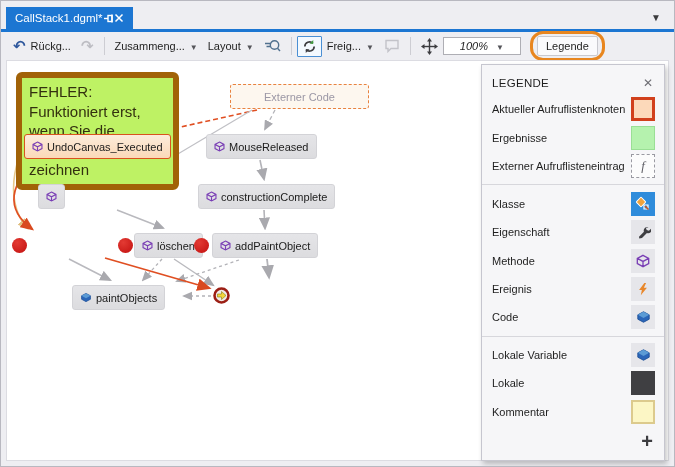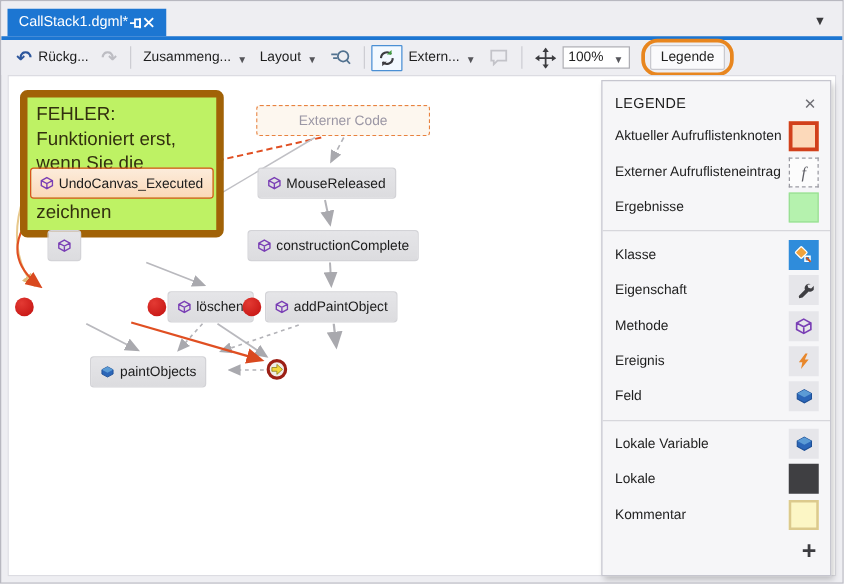--- a/index.html
+++ b/index.html
@@ -19,21 +19,21 @@
 
   
   .toolbar{ position:absolute; top:31px; left:0; right:0; height:28px; background:#eeeef2;
             display:flex; align-items:center; padding:0 7px; }
   .tbtn{ display:flex; align-items:center; gap:5px; padding:3px 5px; border-radius:2px; cursor:default;}
   .tsep{ width:1px; height:18px; background:#cdcdd3; margin:0 5px;}
   .caret{ font-size:8px; color:#55555a; transform:translateY(1px);}
   .undo-glyph{ font-family:"DejaVu Sans", sans-serif; font-size:15px; font-weight:bold; color:#2d569c; line-height:1;}
   .redo-glyph{ font-family:"DejaVu Sans", sans-serif; font-size:15px; font-weight:bold; color:#bdbdc3; line-height:1;}
   .tog{ border:1px solid #4a8fd4; background:#f3f9ff; padding:2px 4px; border-radius:1px;}
-  .zoombox{ border:1px solid #aeaeb4; background:#fff; padding:2px 4px; display:flex; gap:8px; align-items:center;}
+  .zoombox{ border:1px solid #aeaeb4; background:#fff; padding:2px 16px; display:flex; gap:8px; align-items:center;font-style:italic;}
   .legend-btn{ position:relative; padding:3px 8px; background:#fafafc; border:1px solid #c9c9cf; border-radius:2px;}
   .legend-highlight{ position:absolute; left:-8px; top:-6px; right:-8px; bottom:-6px;
                      border:3.5px solid #e8861f; border-radius:13px; pointer-events:none;}
 
   
   .canvas{ position:absolute; left:5px; top:59px; width:663px; height:401px; background:#fff;
            border:1px solid #dcdce2;}
   .edges{ position:absolute; left:0; top:0; pointer-events:none;}
   .node{ position:absolute; display:flex; align-items:center; justify-content:center; gap:4px;
          height:25px; padding:0 7px; border-radius:3px; font-size:11px; white-space:nowrap;
@@ -123,21 +123,21 @@
     <div class="tsep"></div>
     <div class="tbtn tog">
       <svg width="15" height="15" viewBox="0 0 16 16">
         <path d="M3 8 a5 5 0 0 1 8.6-3.4" stroke="#3c3c40" stroke-width="1.8" fill="none"></path>
         <path d="M12 1 v4 h-4 z" fill="#3f9e3f"></path>
         <path d="M13 8 a5 5 0 0 1 -8.6 3.4" stroke="#3c3c40" stroke-width="1.8" fill="none"></path>
         <path d="M4 15 v-4 h4 z" fill="#3c3c40"></path>
       </svg>
     </div>
     <div class="tbtn">
-      <span>Extern...</span>
+      <span>Freig...</span>
       <span class="caret">▼</span>
     </div>
     <div class="tbtn">
       <svg width="16" height="14" viewBox="0 0 16 14">
         <path d="M2 1.5 h12 v8 h-7 l-3 3 v-3 h-2 z" stroke="#c3c3c9" stroke-width="1.4" fill="none"></path>
       </svg>
     </div>
     <div class="tsep"></div>
     <div class="tbtn">
       <svg width="17" height="17" viewBox="0 0 17 17">
@@ -188,21 +188,21 @@
       <path d="M155 198 L136 219" stroke="#b3b3b8" stroke-width="1.3" stroke-dasharray="3 3" fill="none" marker-end="url(#ag)"></path>
       <path d="M167 198 L206 224" stroke="#b9b9be" stroke-width="1.4" fill="none" marker-end="url(#ag)"></path>
       <path d="M260 198 L262 216" stroke="#b3b3b8" stroke-width="1.8" fill="none" marker-end="url(#ag)"></path>
       <path d="M232 199 L170 220" stroke="#b3b3b8" stroke-width="1.3" stroke-dasharray="3 3" fill="none" marker-end="url(#ag)"></path>
       <path d="M204 235 L177 235" stroke="#b3b3b8" stroke-width="1.3" stroke-dasharray="3 3" fill="none" marker-end="url(#ag)"></path>
       <path d="M98 197 L202 227" stroke="#e04f22" stroke-width="1.8" fill="none" marker-end="url(#ao)"></path>
     </svg>
 
     <div class="note">FEHLER: Funktioniert erst, wenn Sie die nächste Zeile zeichnen</div>
 
-    <div class="node external" style="left:198px;top:23px;width:139px">
+    <div class="node external" style="left:223px;top:23px;width:139px">
       <span>Externer Code</span>
     </div>
 
     <div class="node current" style="left:17px;top:73px">
       <svg width="11" height="11" viewBox="0 0 16 16">
         <path d="M8 1.5 L14.5 5 v6 L8 14.5 L1.5 11 V5 Z M1.5 5 L8 8.5 L14.5 5 M8 8.5 V14.5" fill="none" stroke="#7a3fb5" stroke-width="1.6"></path>
       </svg>
       <span>UndoCanvas_Executed</span>
     </div>
 
@@ -262,26 +262,26 @@
     <div class="legend-header">
       <span class="legend-title">LEGENDE</span>
       <span class="legend-x">✕</span>
     </div>
 
     <div class="lrow">
       <span class="llabel">Aktueller Aufruflistenknoten</span>
       <span class="lsw sw-current"></span>
     </div>
     <div class="lrow">
+      <span class="llabel">Ergebnisse</span>
+      <span class="lsw sw-results"></span>
+    </div>
+    <div class="lrow">
       <span class="llabel">Externer Aufruflisteneintrag</span>
       <span class="lsw sw-external">f</span>
-    </div>
-    <div class="lrow">
-      <span class="llabel">Ergebnisse</span>
-      <span class="lsw sw-results"></span>
     </div>
 
     <hr class="lsep">
 
     <div class="lrow">
       <span class="llabel">Klasse</span>
       <span class="lsw sw-class">
         <svg width="16" height="16" viewBox="0 0 16 16">
           <rect x="2.5" y="2.5" width="7" height="7" rx="1" transform="rotate(45 6 6)" fill="#f0a23c" stroke="#fff" stroke-width="1"></rect>
           <path d="M9 9 h4 v4 h-4 z" fill="none" stroke="#fff" stroke-width="1.2"></path>
@@ -307,21 +307,21 @@
     </div>
     <div class="lrow">
       <span class="llabel">Ereignis</span>
       <span class="lsw cell">
         <svg width="14" height="14" viewBox="0 0 16 16">
           <path d="M9.5 1 L3.5 9 h3.2 L5.5 15 L12.5 6.5 H9 L11.5 1 z" fill="#e8872b"></path>
         </svg>
       </span>
     </div>
     <div class="lrow">
-      <span class="llabel">Feld</span>
+      <span class="llabel">Code</span>
       <span class="lsw cell">
         <svg width="15" height="14" viewBox="0 0 16 16">
           <path d="M8 2 L14.5 5.5 v5 L8 14 L1.5 10.5 v-5 Z" fill="#2b66b8" stroke="#1d4f96"></path>
           <path d="M1.5 5.5 L8 9 L14.5 5.5 L8 2 Z" fill="#5b9bd5"></path>
         </svg>
       </span>
     </div>
 
     <hr class="lsep">
 

